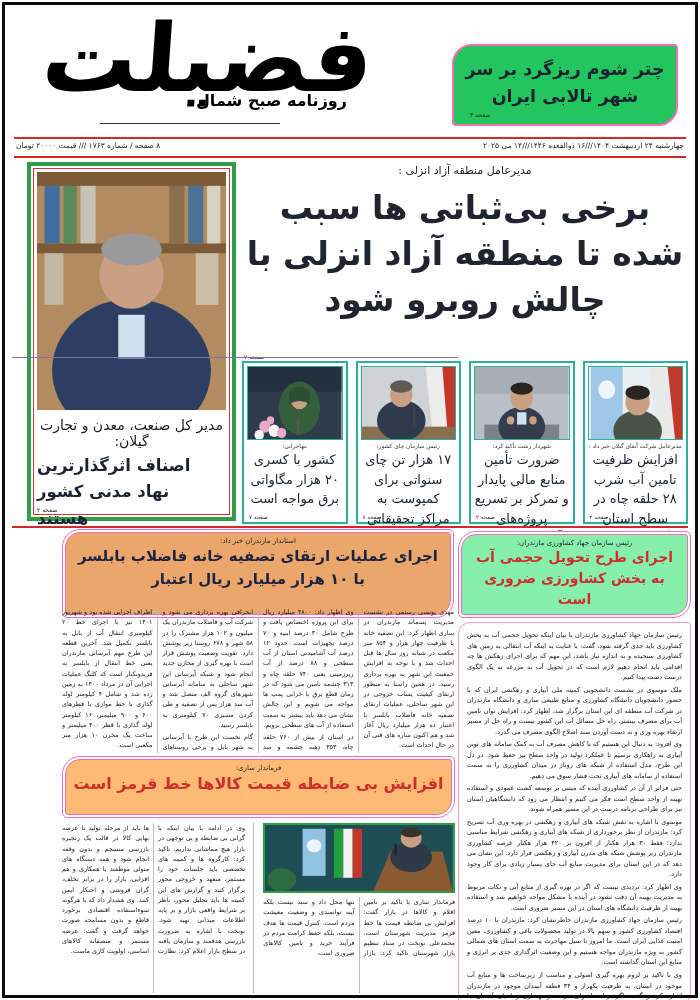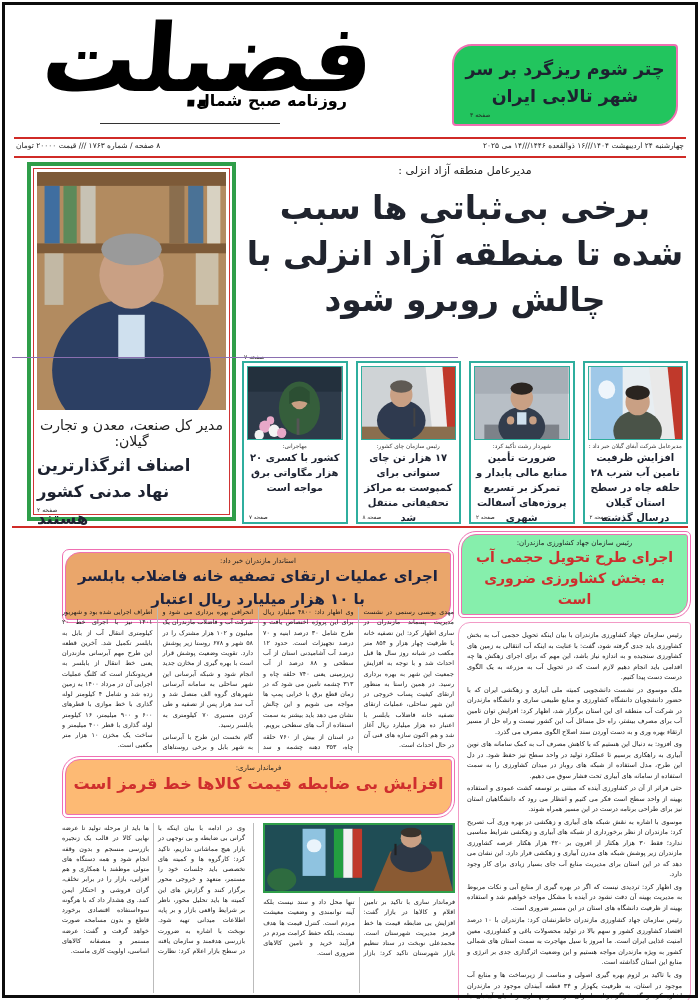--- a/index.html
+++ b/index.html
@@ -40,30 +40,30 @@
   .lead{position:absolute;left:242px;top:164px;width:446px;height:192px;}
   .lead .kick{font-size:11px;text-align:center;color:#222;}
   .lead .hl{font-size:33px;font-weight:900;color:#20242e;text-align:center;line-height:1.4;margin-top:8px;}
   .lead .pref{position:absolute;left:2px;bottom:-4px;font-size:6px;color:#222;}
 
   
   .teaser-row{position:absolute;left:242px;top:361px;width:446px;height:163px;display:flex;gap:8px;}
   .tbox{flex:1;border:2px solid #2fae9e;background:#fff;padding:3px;position:relative;}
   .tbox .photo{height:74px;border:1px solid #2fae9e;overflow:hidden;}
   .tbox .kick{font-size:5.8px;text-align:center;margin-top:3px;color:#333;}
-  .tbox .hl{font-size:10px;font-weight:700;color:#1d2230;text-align:center;line-height:1.5;margin-top:1px;}
+  .tbox .hl{font-size:13px;font-weight:400;color:#1d2230;text-align:center;line-height:1.5;margin-top:1px;}
   .tbox .pref{position:absolute;left:5px;bottom:2px;font-size:5.5px;color:#222;}
 
   
   .pinkbox{border:1.5px solid #ef6fb2;border-radius:18px 5px 18px 5px;padding:2px;background:#fff;}
   .pinkbox .pb-in{border:1.5px solid #ef6fb2;border-radius:15px 3px 15px 3px;padding:4px 6px;position:relative;height:100%;}
   .pb-kick{font-size:7px;text-align:center;color:#222;}
   .pb-hl{font-weight:800;text-align:center;line-height:1.5;}
 
-  .babolsar-h{position:absolute;left:62px;top:549px;width:392px;height:74px;border-radius:7px;}
+  .babolsar-h{position:absolute;left:62px;top:529px;width:392px;height:89px;}
   .babolsar-h .pb-in{background:#eaa66b;}
   .babolsar-h .pb-hl{font-size:15px;color:#1c2340;}
 
   .jahad{position:absolute;left:458px;top:531px;width:233px;height:463px;}
   .jahad-h .pb-in{background:#86efac;}
   .jahad-h .pb-hl{font-size:14px;color:#cf2e2e;}
   .jahad-body{margin-top:4px;border:1px solid #f29ac6;border-radius:12px 3px 12px 3px;
       padding:7px 8px;height:383px;overflow:hidden;font-size:6.5px;line-height:1.62;
       text-align:justify;color:#161616;}
   .jahad-body p{margin:0 0 2px 0;}

